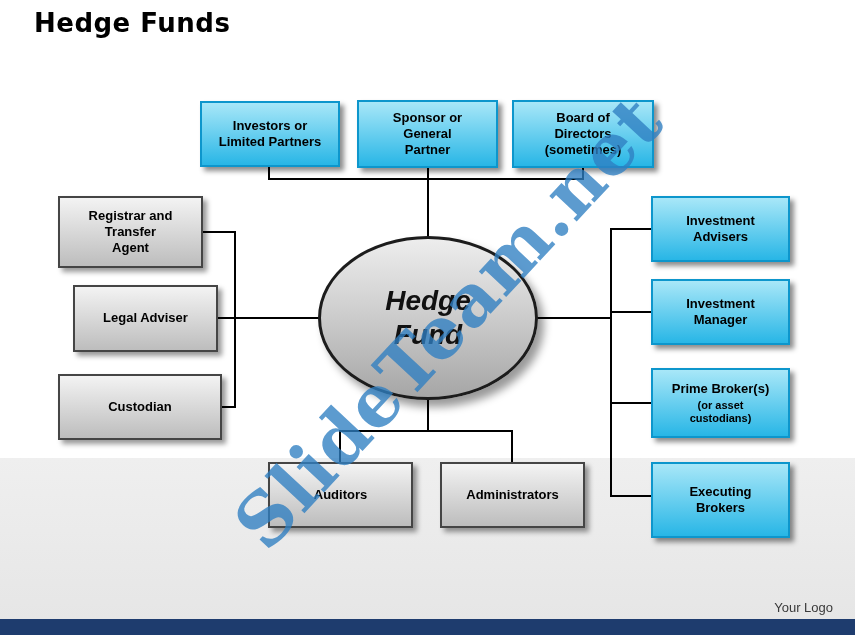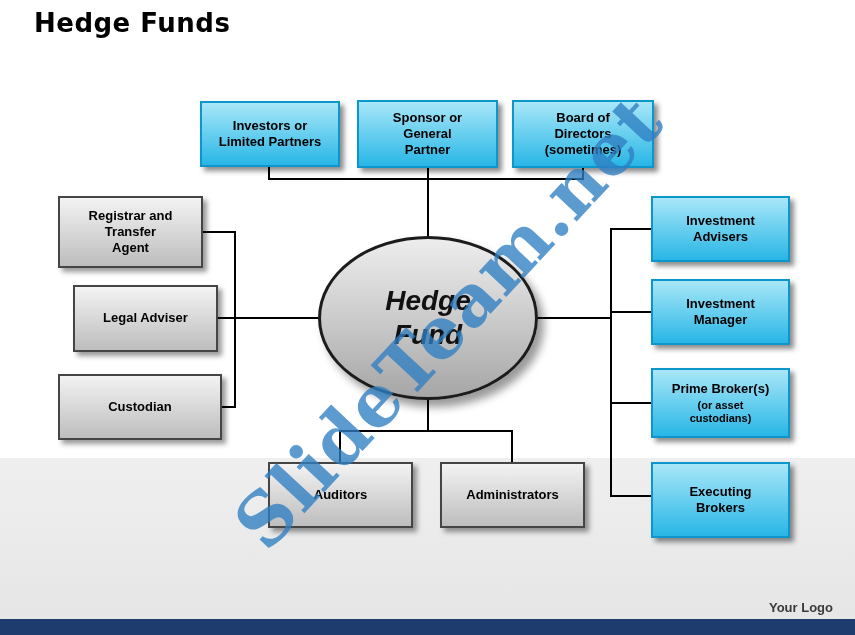--- a/index.html
+++ b/index.html
@@ -32,21 +32,21 @@
              display:flex; align-items:center; justify-content:center;font-style:italic; }
   .ellipse .label { white-space:pre-line; text-align:center; font-size:28px; font-weight:bold;
                     line-height:1.2; color:#111; }
 
   .watermark { position:absolute; left:448px; top:322px;
                transform:translate(-50%,-50%) rotate(-47deg);
                font-family:"DejaVu Serif",serif; font-weight:bold; font-size:72px;
                color:var(--watermark,#2f7fc2); opacity:0.78; white-space:nowrap;
                z-index:6; pointer-events:none; letter-spacing:1px; }
 
-  .your-logo { position:absolute; right:22px; top:600px; font-size:13px; color:#3a3a3a; z-index:4;font-weight:bold; }
+  .your-logo { position:absolute; right:22px; top:600px; font-size:13px; color:#3a3a3a; z-index:4; }
 </style>
 </head>
 <body>
 
 <div id="slide">
 
   <div class="band"></div>
   <div class="footer-bar"></div>
 
   <div class="title">Hedge Funds</div>

